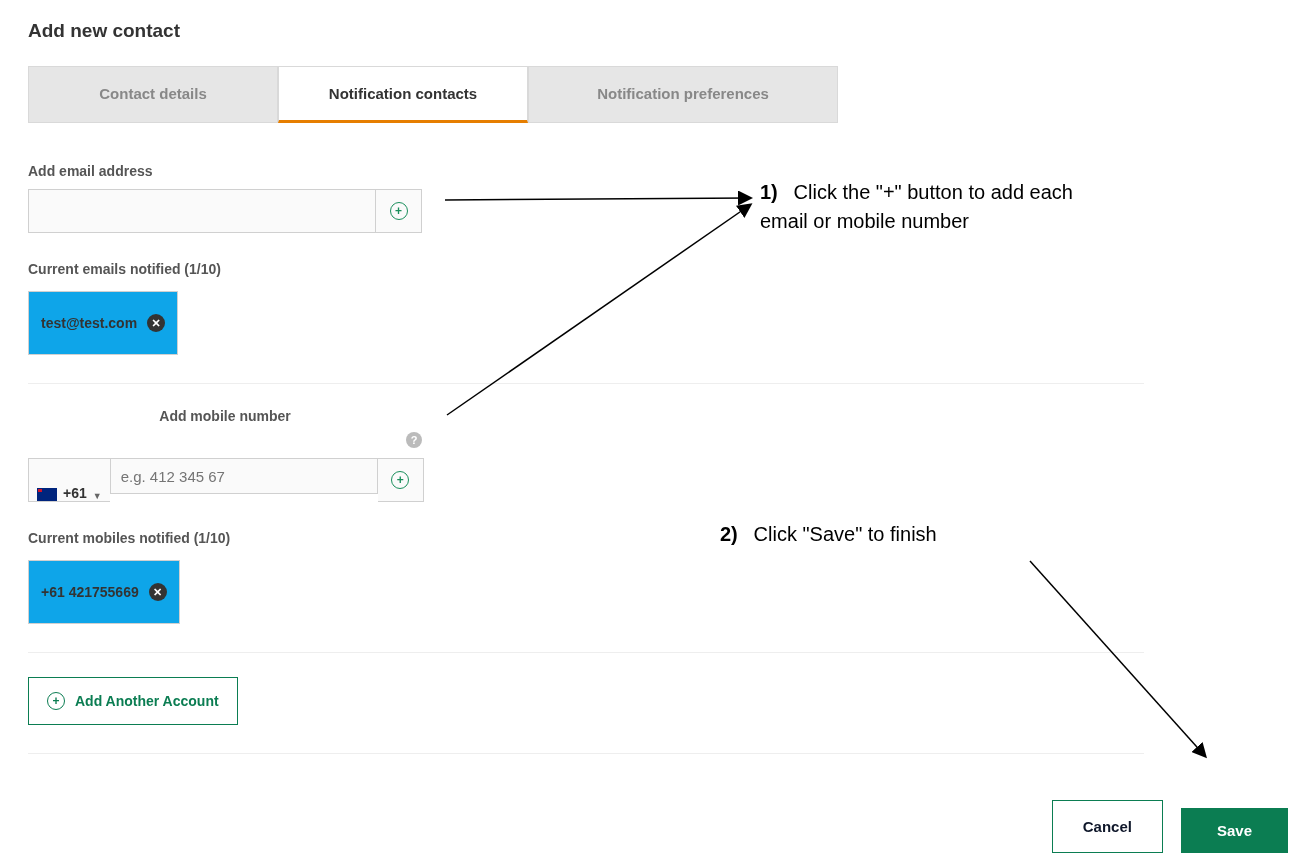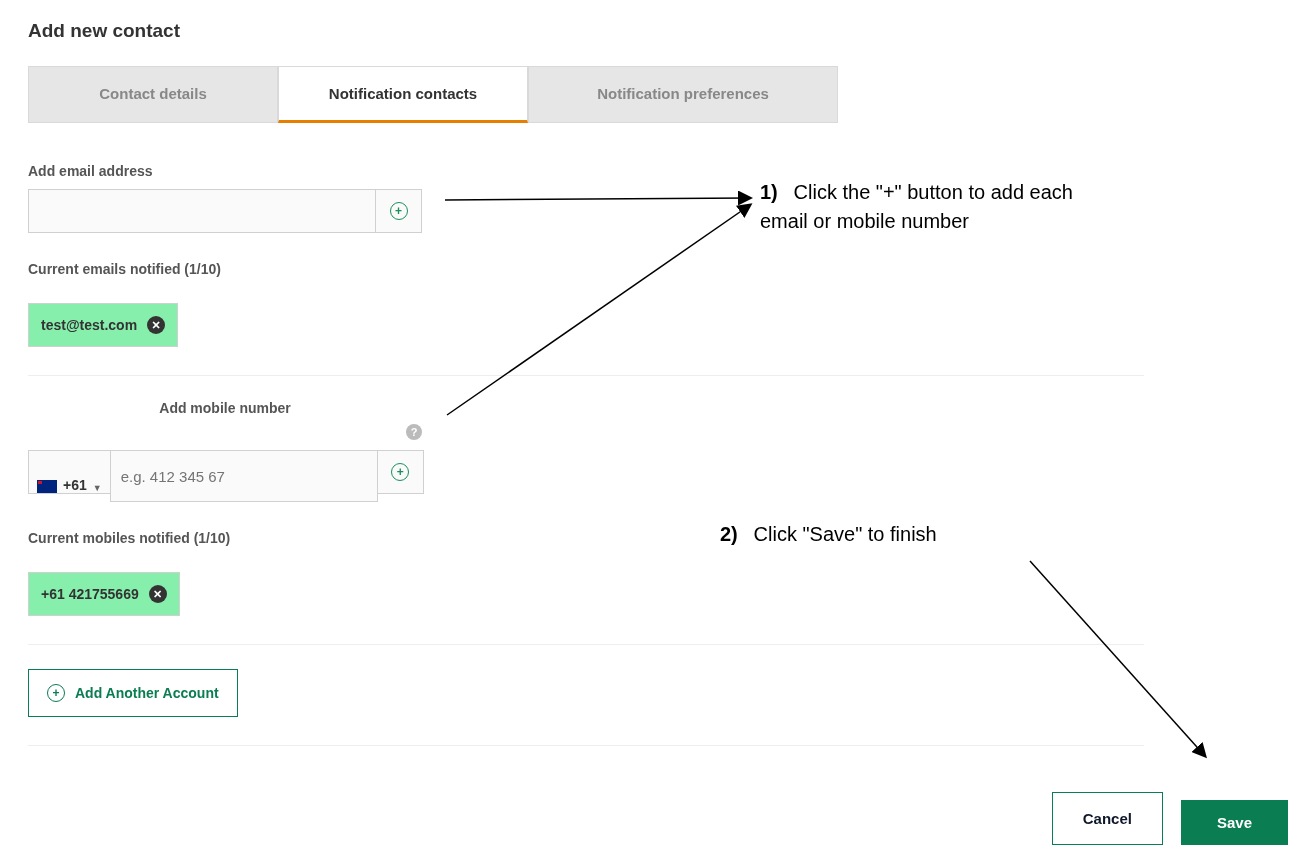--- a/index.html
+++ b/index.html
@@ -95,27 +95,27 @@
     justify-content: center;
     color: #1a8f5c;
     font-size: 12px;
     font-weight: bold;
     line-height: 1;
   }
   .chip {
     display: inline-flex;
     align-items: center;
     gap: 10px;
-    padding: 12px 12px;
-    border: 1px solid #d0d0d0;
-    background: #86efac;
-    font-size: 14px;
-    font-weight: 700;
-    color: #333;
-    margin-top: 16px;
+    padding: 22px 12px;
+    border: 1px solid #d0d0d0;
+    background: #0ea5e9;
+    font-size: 14px;
+    font-weight: 700;
+    color: #333;
+    margin-top: 4px;
   }
   .remove-circle {
     width: 18px;
     height: 18px;
     background: #333;
     border-radius: 50%;
     color: #fff;
     display: flex;
     align-items: center;
     justify-content: center;
@@ -157,21 +157,21 @@
     font-size: 14px;
     font-weight: 700;
     color: #333;
   }
   .caret {
     font-size: 9px;
     color: #666;
   }
   .mobile-input {
     width: 268px;
-    height: 52px;
+    height: 36px;
     border: 1px solid #d0d0d0;
     padding: 8px 10px;
     font-size: 15px;
     background: #fafafa;
     color: #999;
   }
   .help-circle {
     width: 16px;
     height: 16px;
     background: #bbb;

